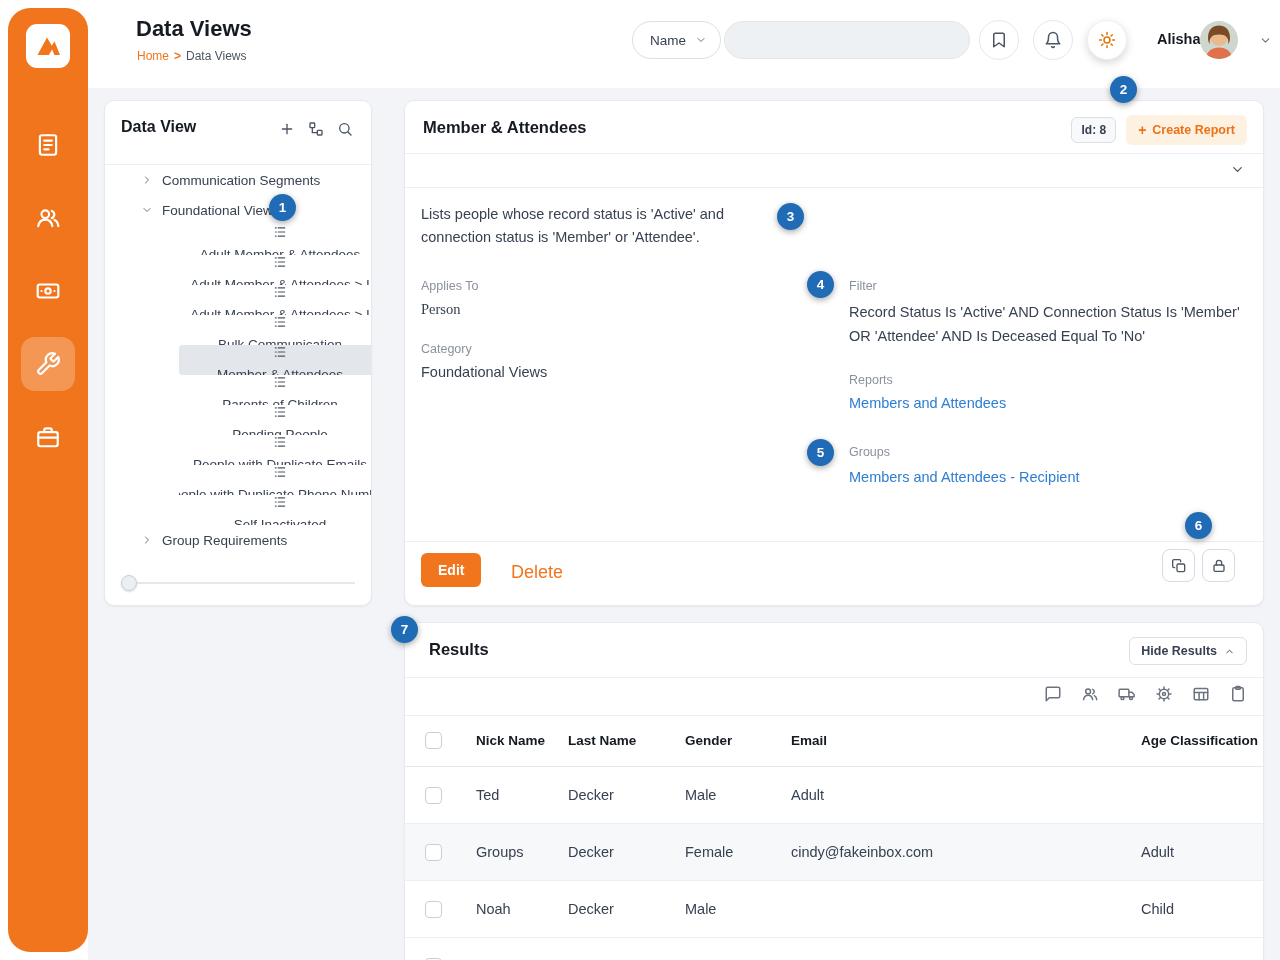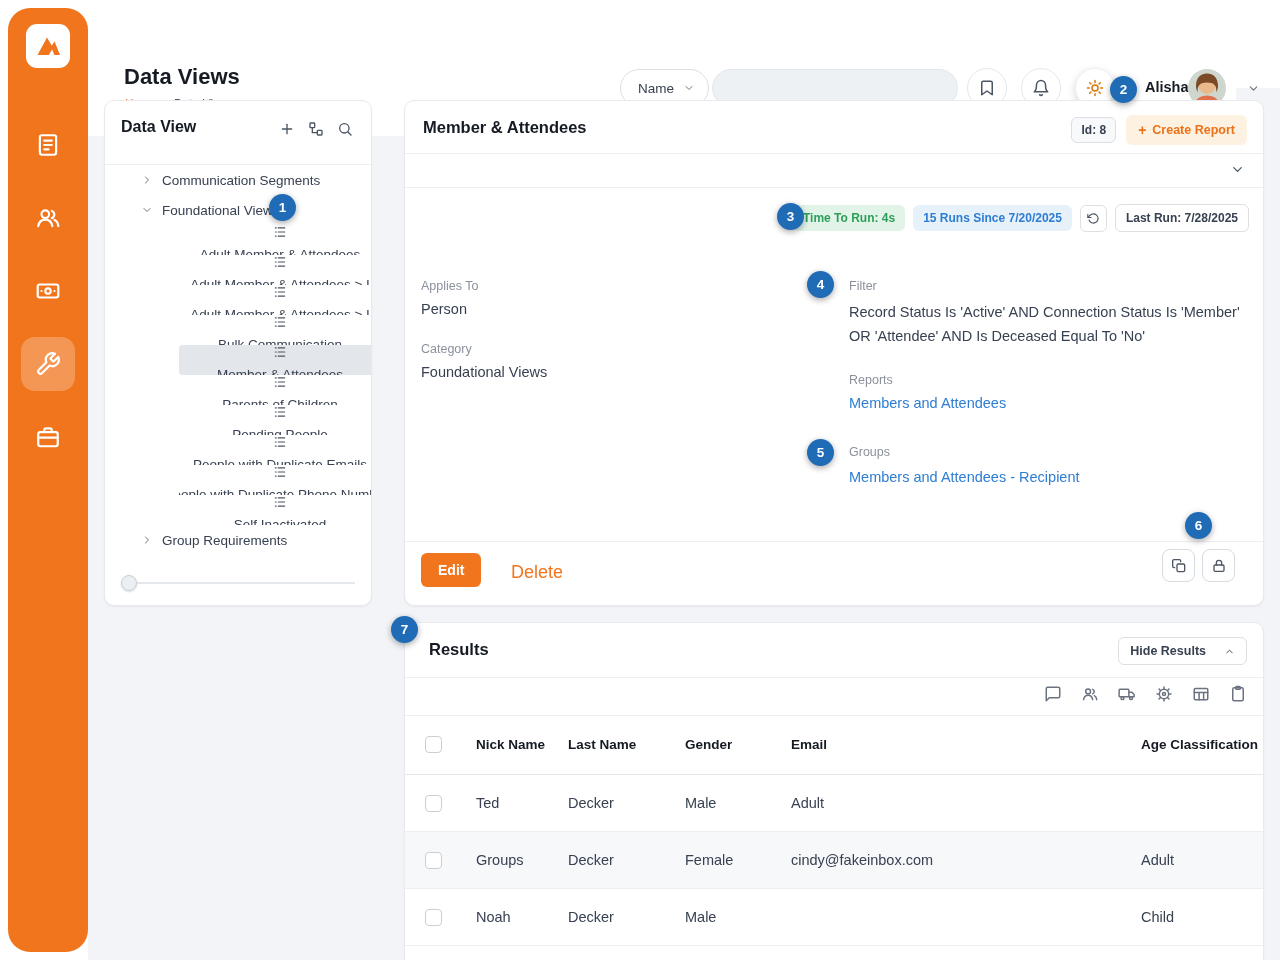--- a/index.html
+++ b/index.html
@@ -11,21 +11,21 @@
 
   
   .sidebar { position:absolute; left:8px; top:8px; width:80px; height:944px; background:#f0751c; border-radius:22px; z-index:6; display:flex; flex-direction:column; align-items:center; }
   .logo { margin-top:16px; width:44px; height:44px; cursor:pointer; }
   .side-nav { margin-top:50px; display:flex; flex-direction:column; gap:19px; }
   .side-btn { width:54px; height:54px; border:none; background:transparent; color:#fff; display:flex; align-items:center; justify-content:center; border-radius:14px; cursor:pointer; }
   .side-btn.active { background:rgba(255,255,255,.25); }
   .side-btn svg { width:26px; height:26px; }
 
   
-  .header { position:absolute; left:88px; top:0; width:1148px; height:88px; background:#fff;margin-top:48px; }
+  .header { position:absolute; left:100px; top:0; width:1148px; height:88px; background:#fff; }
   .page-title { position:absolute; left:36px; top:16px; font-size:22px; font-weight:700; color:#151a23; }
   .breadcrumb { position:absolute; left:37px; top:49px; font-size:12px; color:#4b5563; display:flex; gap:5px; align-items:center; }
   .breadcrumb .home { color:#f0751c; cursor:pointer; }
   .breadcrumb .sep { color:#f0751c; font-weight:700; }
   .search-wrap { position:absolute; left:532px; top:21px; display:flex; gap:3px; }
   .search-filter { height:38px; padding:0 13px 0 17px; border:1px solid #dcdfe4; background:#fff; border-radius:19px; display:flex; align-items:center; gap:9px; font-size:13.5px; color:#374151; cursor:pointer; font-family:inherit; }
   .search-filter svg { width:12px; height:12px; color:#6b7280; }
   .search-input { width:246px; height:38px; border:1px solid #e3e6ea; background:#eef1f4; border-radius:19px; padding:0 16px; font-size:13.5px; outline:none; font-family:inherit; color:#374151; }
   .hdr-icons { position:absolute; left:879px; top:20px; display:flex; gap:14px; }
   .round-btn { width:40px; height:40px; border-radius:50%; border:1px solid #e5e8ec; background:#fff; color:#4b5563; display:flex; align-items:center; justify-content:center; cursor:pointer; }
@@ -80,28 +80,28 @@
   .flink { position:absolute; font-size:14.5px; color:#2d7dd2; cursor:pointer; }
   .filter-text { width:410px; line-height:1.65; }
   .edit-btn { position:absolute; left:16px; top:452px; background:#f0751c; color:#fff; border:none; border-radius:6px; padding:9px 17px; font-size:14px; font-weight:700; cursor:pointer; font-family:inherit; }
   .delete-link { position:absolute; left:106px; top:461px; color:#f0751c; font-size:18px; cursor:pointer; }
   .sec-btns { position:absolute; right:28px; top:448px; display:flex; gap:7px; }
   .sq-btn { width:33px; height:33px; border:1px solid #d8dce1; background:#fff; border-radius:8px; color:#4b5563; display:flex; align-items:center; justify-content:center; cursor:pointer; }
   .sq-btn svg { width:16px; height:16px; }
 
   
   .results-title { position:absolute; left:24px; top:17px; font-size:16.5px; font-weight:700; color:#151a23; }
-  .hide-results { position:absolute; right:16px; top:14px; height:28px; border:1px solid #dcdfe4; background:#fff; border-radius:6px; font-size:12.5px; font-weight:700; color:#374151; padding:0 11px; display:flex; align-items:center; gap:18px; cursor:pointer; font-family:inherit; }
+  .hide-results { position:absolute; right:16px; top:14px; height:28px; border:1px solid #dcdfe4; background:#fff; border-radius:6px; font-size:12.5px; font-weight:700; color:#374151; padding:0 11px; display:flex; align-items:center; gap:7px; cursor:pointer; font-family:inherit; }
   .hide-results svg { width:11px; height:11px; }
   .grid-toolbar { position:absolute; right:16px; top:62px; display:flex; gap:19px; color:#6b7280; }
   .grid-toolbar .gbtn { cursor:pointer; }
   .grid-toolbar svg { width:18px; height:18px; }
   .rtable { position:absolute; left:0; top:92px; right:0; }
   .rrow { display:grid; grid-template-columns:71px 92px 117px 106px 350px 1fr; align-items:center; border-bottom:1px solid #eceff2; font-size:14.5px; color:#374151; }
-  .rrow.rhead { height:60px; font-size:13.5px; font-weight:700; color:#151a23; border-bottom:1px solid #e4e7ec; }
+  .rrow.rhead { height:52px; font-size:13.5px; font-weight:700; color:#151a23; border-bottom:1px solid #e4e7ec; }
   .rrow.rbody { height:57px; }
   .rrow.shade { background:#f7f8fa; }
   .cbcell { padding-left:20px; }
   .cb { width:17px; height:17px; border:1.5px solid #c9cfd6; border-radius:4px; background:#fff; display:block; cursor:pointer; }
 
   
   .callout { position:absolute; width:27px; height:27px; border-radius:50%; background:#1f6bb5; color:#fff; font-size:13.5px; font-weight:700; display:flex; align-items:center; justify-content:center; z-index:50; box-shadow:0 2px 6px rgba(0,0,0,.35); }
 </style>
 </head>
 <body>
@@ -379,37 +379,25 @@
     </button>
   </div>
   <div class="divider" style="top:52px;"></div>
   <span class="collapse-chev">
       <svg viewBox="0 0 24 24">
         <polyline points="6 9 12 15 18 9"></polyline>
       </svg>
     </span>
   <div class="divider" style="top:86px;"></div>
 
-
-  <div class="badges-row">
-    <span class="badge green">Time To Run: 4s</span>
-    <span class="badge blue">15 Runs Since 7/20/2025</span>
-    <button class="undo-btn">
-      <span>
-          <svg viewBox="0 0 24 24">
-            <polyline points="1.5 4 1.5 10 7.5 10"></polyline>
-            <path d="M3.8 14.7A8.5 8.5 0 1 0 5.8 6L1.5 10"></path>
-          </svg>
-        </span>
-    </button>
-    <span class="badge outline">Last Run: 7/28/2025</span>
-  </div>
+  <p class="desc">Lists people whose record status is 'Active' and connection status is 'Member' or 'Attendee'.</p>
+
 
   <span class="flabel" style="left:16px; top:178px;">Applies To</span>
-  <span class="fvalue" style="left:16px; top:200px;">Person</span>
+  <span class="fvalue" style="left:16px; top:200px;font-family:Liberation Serif, serif;">Person</span>
   <span class="flabel" style="left:16px; top:241px;">Category</span>
   <span class="fvalue" style="left:16px; top:263px;">Foundational Views</span>
 
   <span class="flabel" style="left:444px; top:178px;">Filter</span>
   <span class="fvalue filter-text" style="left:444px; top:200px;">Record Status Is 'Active' AND Connection Status Is 'Member' OR 'Attendee' AND Is Deceased Equal To 'No'</span>
   <span class="flabel" style="left:444px; top:272px;">Reports</span>
   <span class="flink" style="left:444px; top:294px;">Members and Attendees</span>
   <span class="flabel" style="left:444px; top:344px;">Groups</span>
   <span class="flink" style="left:444px; top:368px;">Members and Attendees - Recipient</span>
 

